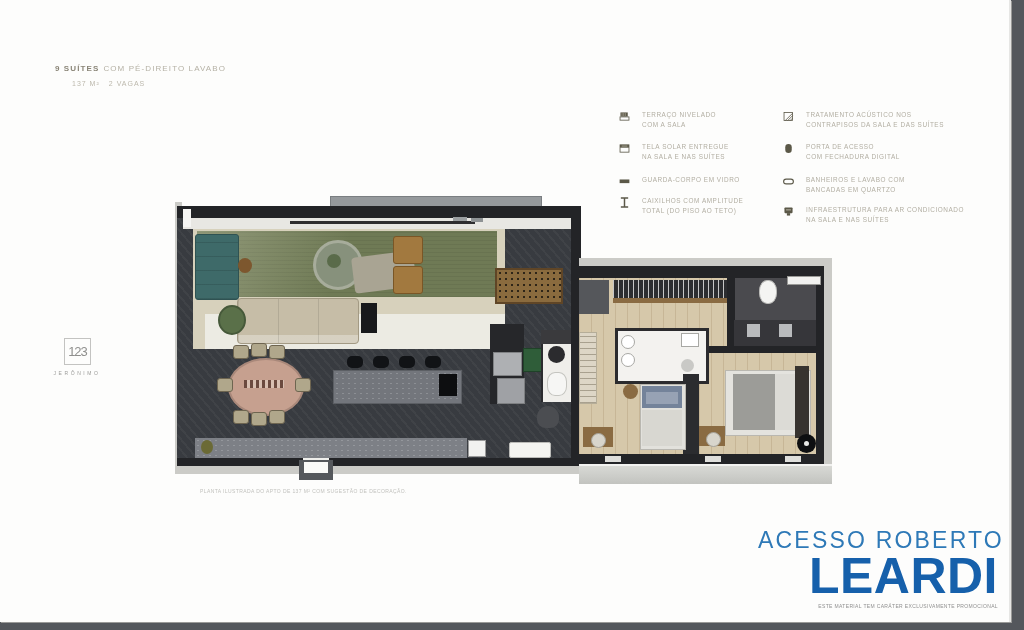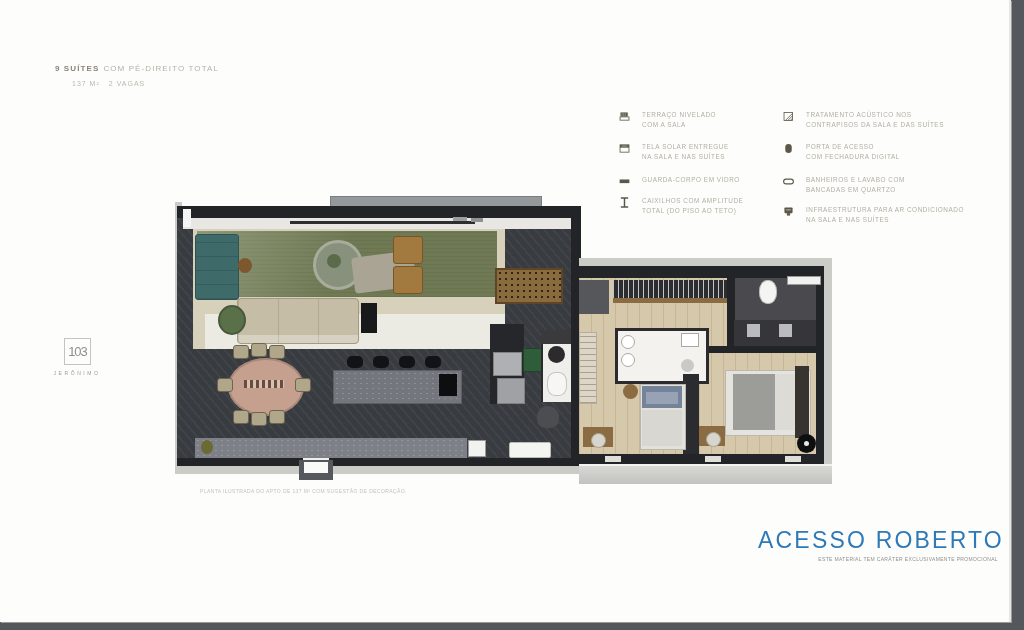--- a/index.html
+++ b/index.html
@@ -36,21 +36,21 @@
   .shelflines{background-image:repeating-linear-gradient(0deg,rgba(90,80,60,.4) 0 1px,transparent 1px 6px);}
   .dots{background-image:radial-gradient(#2e2518 1.1px,transparent 1.3px);background-size:6px 6px;}
   .dchair{background:#b0a78b;border:1px solid #6e6550;border-radius:3px;width:14px;height:12px;}
   .stool{background:#111316;border-radius:5px;width:16px;height:12px;}
 </style>
 </head>
 <body>
 
 <div id="sheet">
 
-  <div id="title"><b>9 SUÍTES</b><span>COM PÉ-DIREITO TOTAL</span></div>
+  <div id="title"><b>9 SUÍTES</b><span>COM PÉ-DIREITO LAVABO</span></div>
   <div id="subtitle"><span>137 M²</span><span>2 VAGAS</span></div>
 
   <div class="li" style="left:618px;top:110px">
     <span class="licon">
         <svg viewBox="0 0 16 16">
           <rect x="3" y="3" width="9" height="5" fill="#5b5848"></rect>
           <path d="M5 3v5M7 3v5M9 3v5" stroke="#9b9788" stroke-width="1"></path>
           <rect x="2.5" y="8.5" width="11" height="4" fill="none" stroke="#5b5848"></rect>
         </svg>
       </span>
@@ -113,21 +113,21 @@
         <svg viewBox="0 0 16 16">
           <rect x="3" y="3" width="10" height="7" rx="1" fill="#5b5848"></rect>
           <path d="M5 6h6" stroke="#cfcabb" stroke-width="1"></path>
           <rect x="6" y="10" width="4" height="3" fill="#5b5848"></rect>
         </svg>
       </span>
     <span class="ltxt"><span>INFRAESTRUTURA PARA AR CONDICIONADO</span><br><span>NA SALA E NAS SUÍTES</span></span>
   </div>
 
   <div id="blogo-box">
-      <span>103</span>
+      <span>123</span>
     </div>
   <div id="blogo-name">JERÔNIMO</div>
 
   <div id="plan">
 
     <div class="p" style="left:155px;top:0;width:210px;height:10px;background:#95999c;border:1px solid #7a7e81"></div>
     <div class="p" style="left:0;top:6px;width:7px;height:272px;background:#cbcbc7"></div>
     <div class="p floor-dark" style="left:2px;top:10px;width:402px;height:252px"></div>
     <div class="p" style="left:2px;top:10px;width:402px;height:12px;background:#232427"></div>
     <div class="p" style="left:8px;top:22px;width:388px;height:11px;background:#e8e7e3"></div>
@@ -237,16 +237,17 @@
     <div class="p" style="left:430px;top:260px;width:16px;height:6px;background:#dededb"></div>
     <div class="p" style="left:530px;top:260px;width:16px;height:6px;background:#dededb"></div>
     <div class="p" style="left:610px;top:260px;width:16px;height:6px;background:#dededb"></div>
     <div class="p" style="left:404px;top:268px;width:253px;height:18px;background:linear-gradient(#d8d9d5,#c2c3bf);border-top:2px solid #f2f2f0"></div>
   </div>
 
   <div id="plan-caption">PLANTA ILUSTRADA DO APTO DE 137 M² COM SUGESTÃO DE DECORAÇÃO.</div>
 
   <div id="brand">
     <div id="brand-top">ACESSO ROBERTO</div>
+    <div id="brand-main">LEARDI</div>
     <div id="brand-tag">ESTE MATERIAL TEM CARÁTER EXCLUSIVAMENTE PROMOCIONAL</div>
   </div>
 
 </div>
 
 </body></html>

